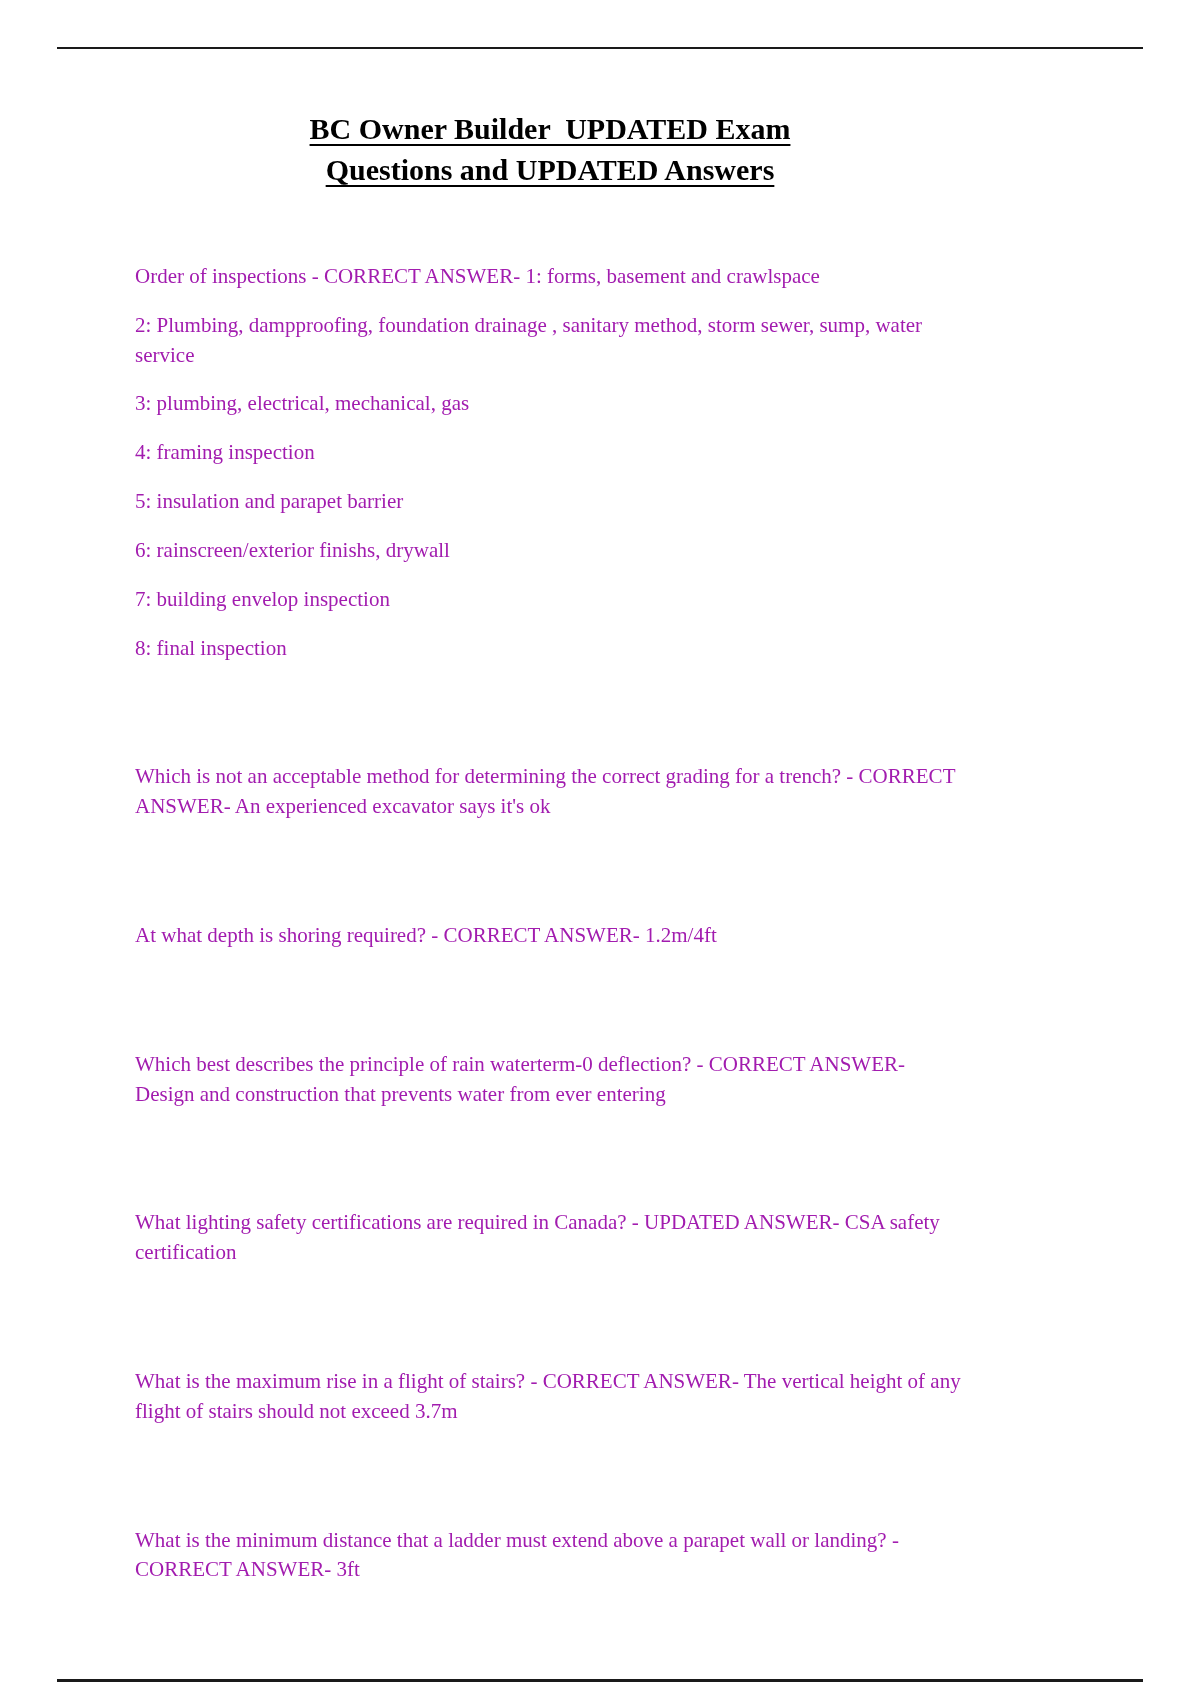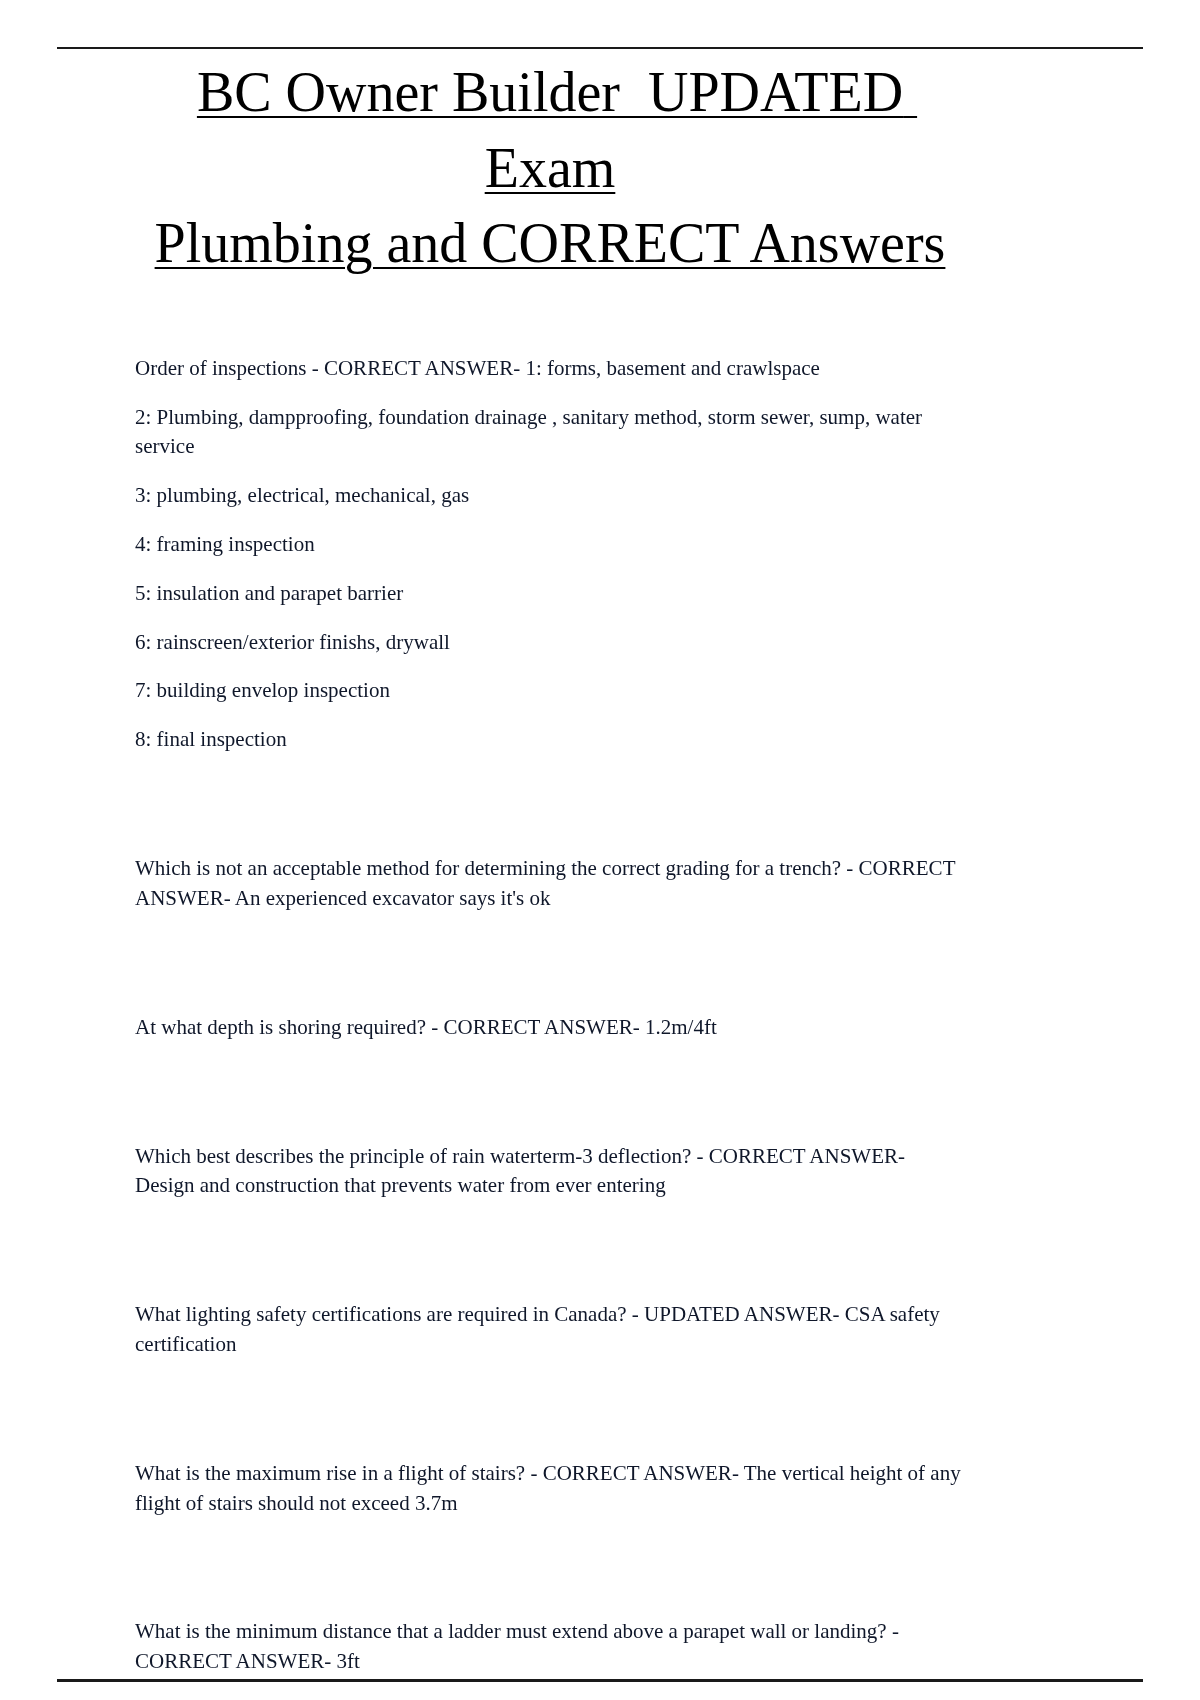--- a/index.html
+++ b/index.html
@@ -22,70 +22,70 @@
   }
   .rule-top { top: 47px; }
   .rule-bottom { top: 1679px; border-top-width: 3px; }
   .content {
     position: absolute;
     top: 0;
     left: 135px;
     width: 830px;
   }
   h1.doc-title {
-    margin-top: 55px;
+    margin-top: 109px;
     margin-bottom: 72px;
     text-align: center;
-    font-size: 56px;
+    font-size: 30px;
     line-height: 1.35;
-    font-weight: normal;
+    font-weight: bold;
     color: #000;
   }
   h1.doc-title .title-line {
     display: block;
     white-space: pre-wrap;
   }
   h1.doc-title .title-line span {
     text-decoration: underline;
     text-underline-offset: 5px;
     text-decoration-thickness: 2px;
   }
   p.para {
     font-size: 21px;
     line-height: 1.42;
     margin-bottom: 19px;
-    color: #0f172a;
+    color: #a21caf;
   }
   p.para.qgap {
     margin-top: 99px;
   }
 </style>
 </head>
 <body>
 
 <div class="page">
   <div class="rule rule-top"></div>
 
   <div class="content">
     <h1 class="doc-title">
       <span class="title-line"><span>BC Owner Builder  UPDATED Exam</span></span>
-      <span class="title-line"><span>Plumbing and CORRECT Answers</span></span>
+      <span class="title-line"><span>Questions and UPDATED Answers</span></span>
     </h1>
 
     <p class="para">Order of inspections - CORRECT ANSWER- 1: forms, basement and crawlspace</p>
     <p class="para">2: Plumbing, dampproofing, foundation drainage , sanitary method, storm sewer, sump, water service</p>
     <p class="para">3: plumbing, electrical, mechanical, gas</p>
     <p class="para">4: framing inspection</p>
     <p class="para">5: insulation and parapet barrier</p>
     <p class="para">6: rainscreen/exterior finishs, drywall</p>
     <p class="para">7: building envelop inspection</p>
     <p class="para">8: final inspection</p>
 
     <p class="para qgap">Which is not an acceptable method for determining the correct grading for a trench? - CORRECT ANSWER- An experienced excavator says it's ok</p>
     <p class="para qgap">At what depth is shoring required? - CORRECT ANSWER- 1.2m/4ft</p>
-    <p class="para qgap">Which best describes the principle of rain waterterm-3 deflection? - CORRECT ANSWER- Design and construction that prevents water from ever entering</p>
+    <p class="para qgap">Which best describes the principle of rain waterterm-0 deflection? - CORRECT ANSWER- Design and construction that prevents water from ever entering</p>
     <p class="para qgap">What lighting safety certifications are required in Canada? - UPDATED ANSWER- CSA safety certification</p>
     <p class="para qgap">What is the maximum rise in a flight of stairs? - CORRECT ANSWER- The vertical height of any flight of stairs should not exceed 3.7m</p>
     <p class="para qgap">What is the minimum distance that a ladder must extend above a parapet wall or landing? - CORRECT ANSWER- 3ft</p>
   </div>
 
   <div class="rule rule-bottom"></div>
 </div>
 
 </body></html>

